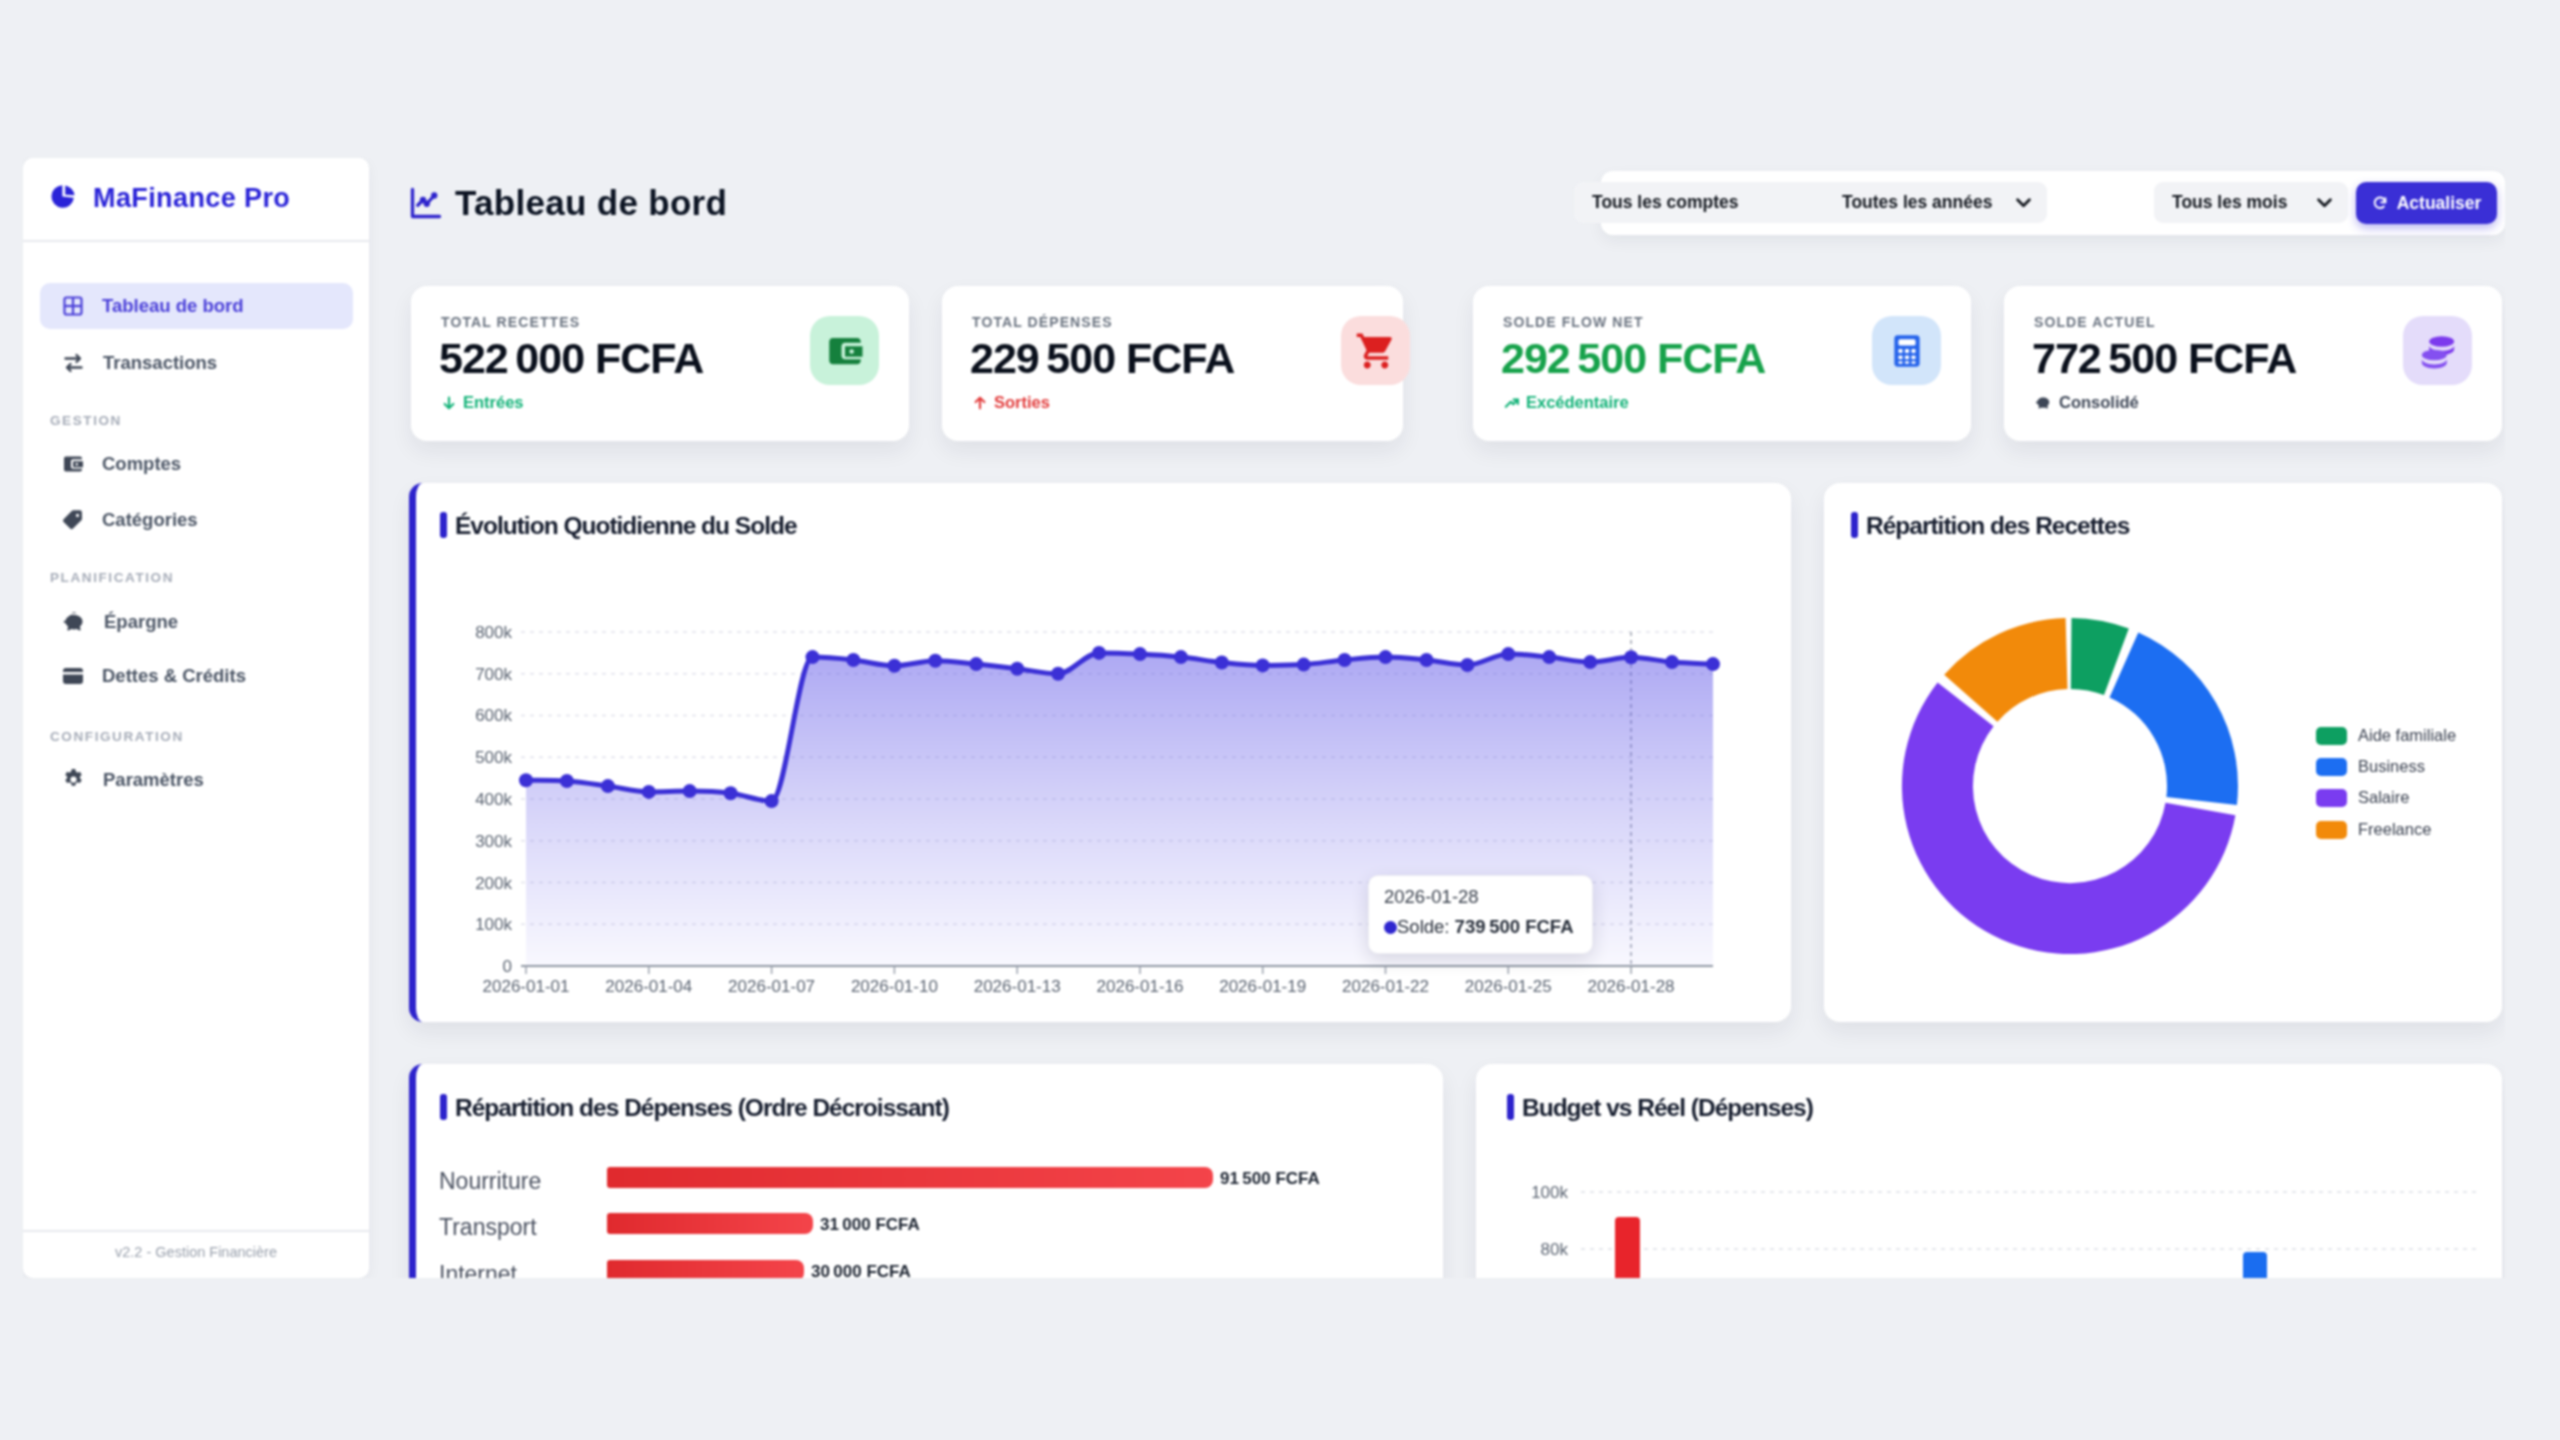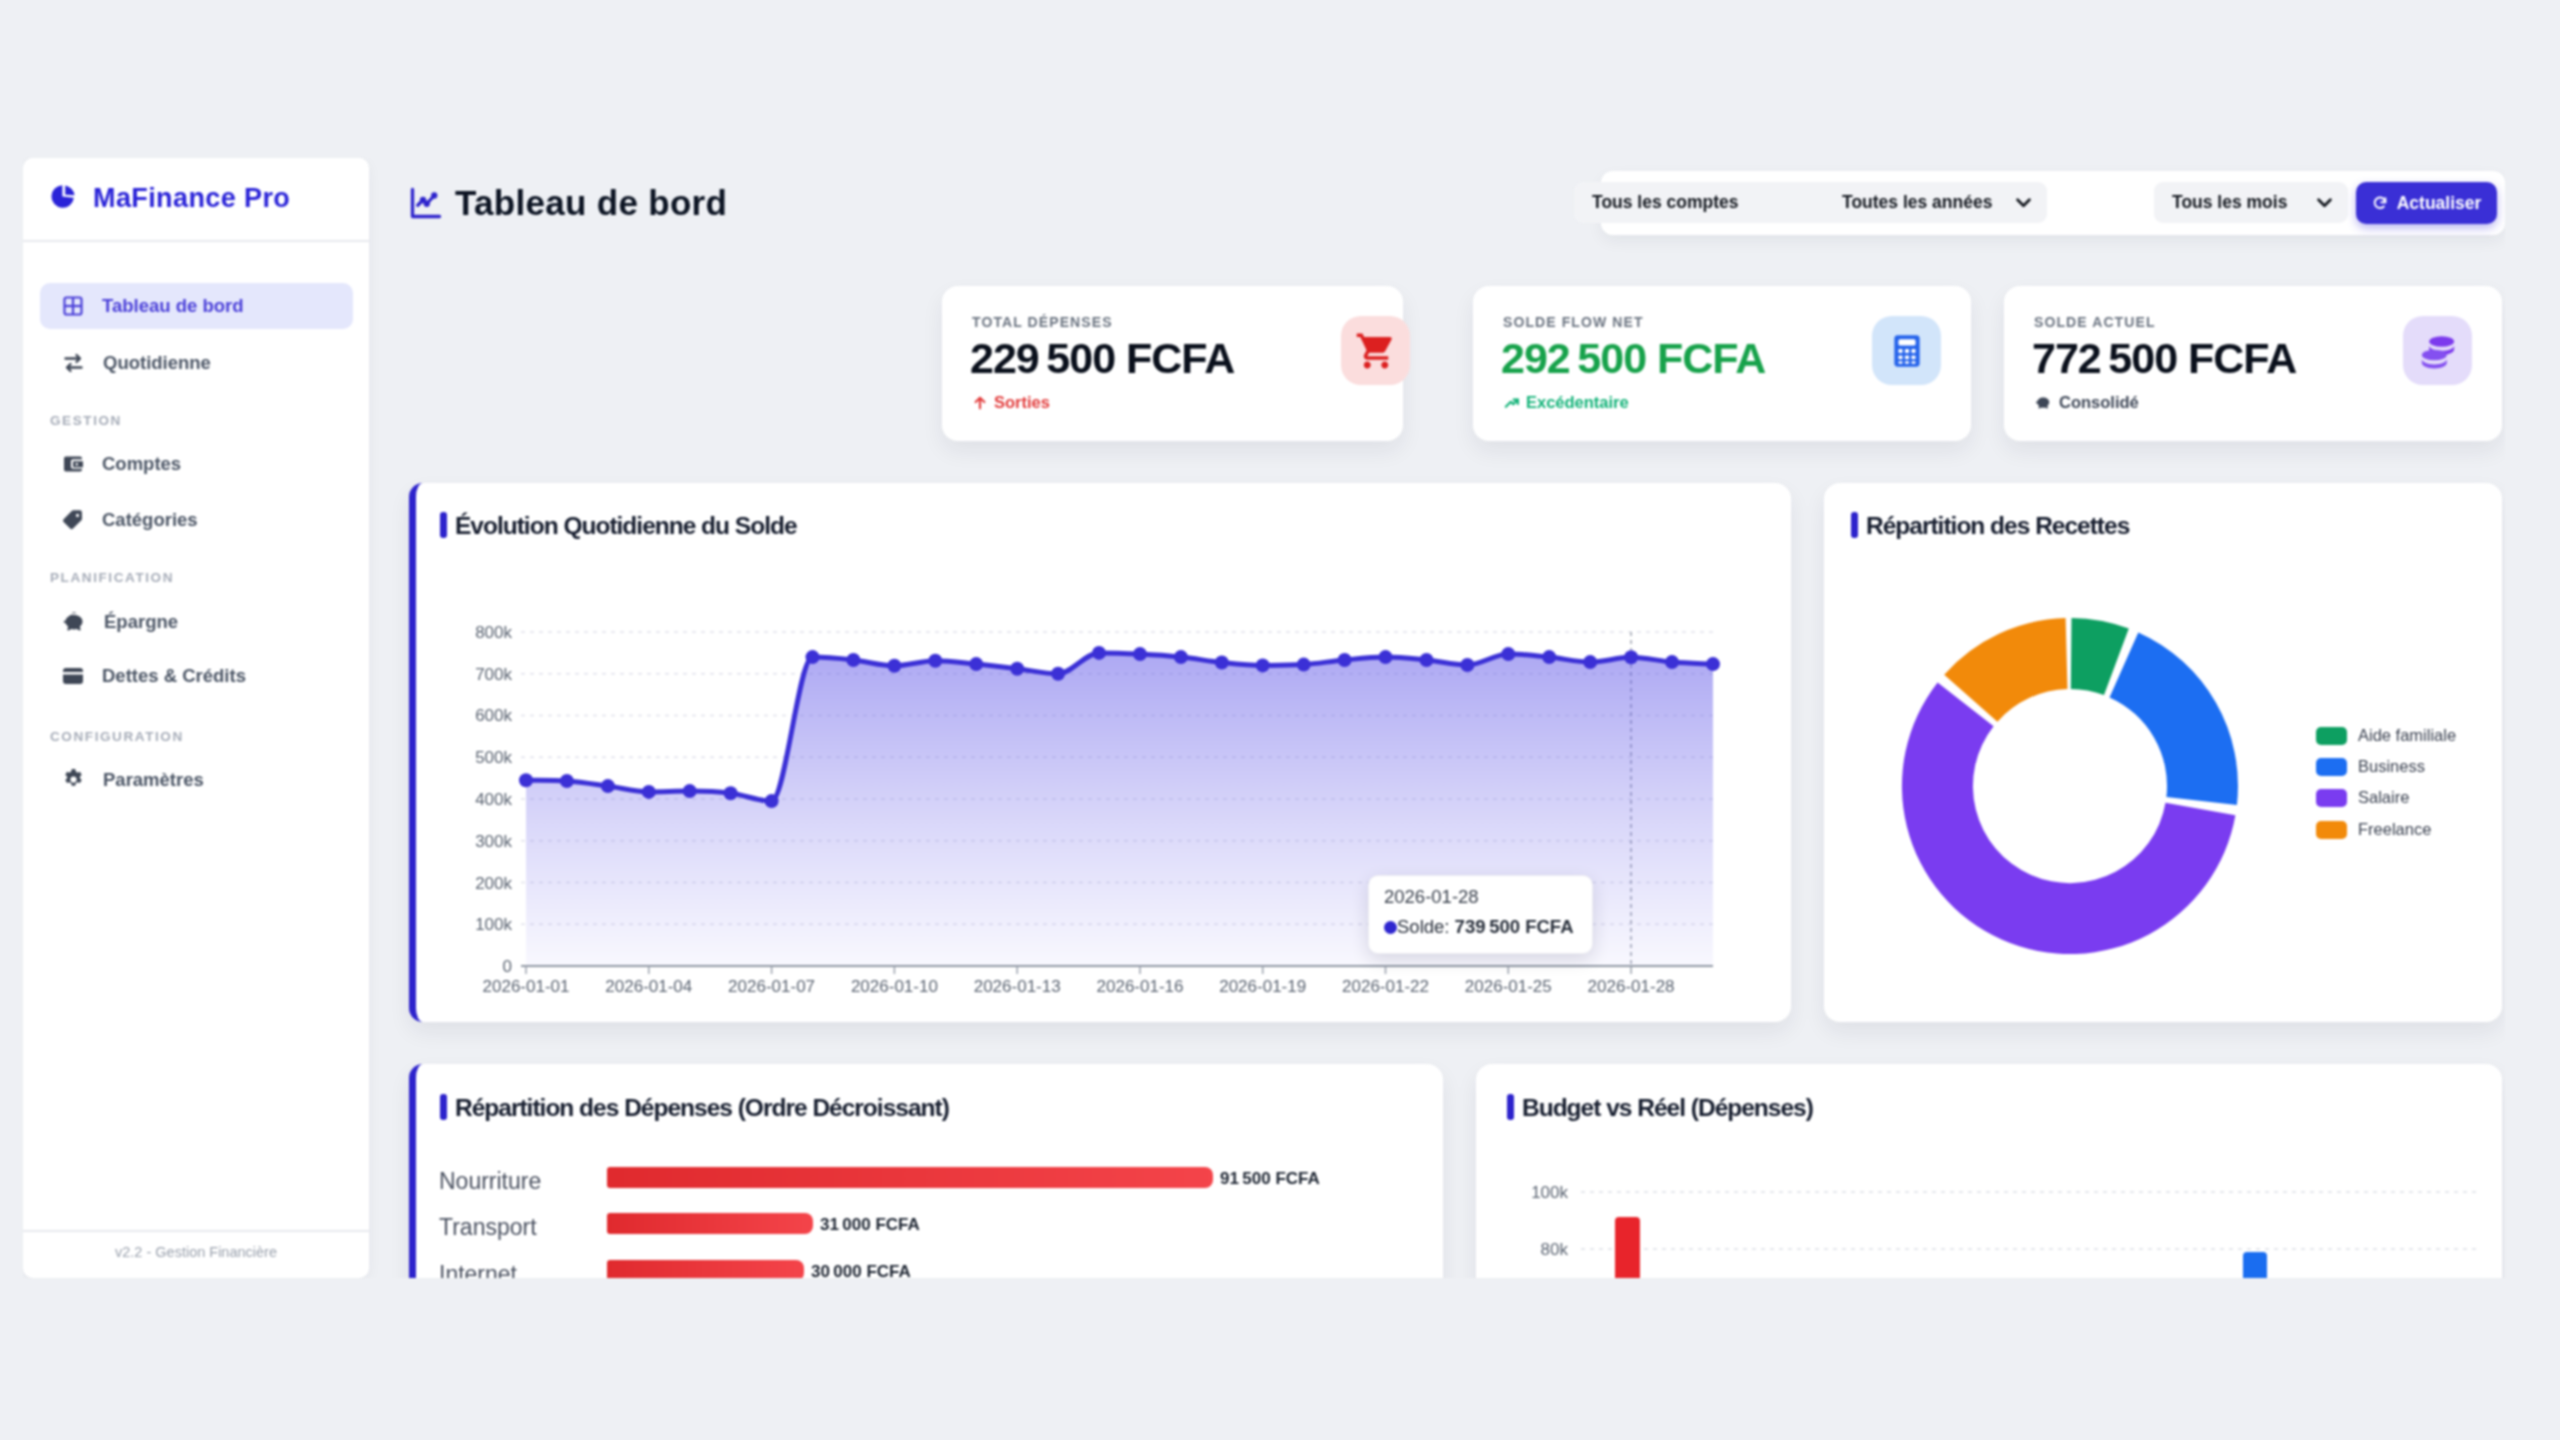--- a/index.html
+++ b/index.html
@@ -47,21 +47,21 @@
           <line x1="3.5" y1="12" x2="20.5" y2="12"></line>
           <line x1="12" y1="3.5" x2="12" y2="20.5"></line>
         </svg>
   <span class="navtxt" style="color:#4a3fd8">Tableau de bord</span>
 </div>
 <div class="navrow" style="top:193px">
   <svg width="25" height="24" viewBox="0 0 24 24" fill="none" stroke="#3f4756" stroke-width="2.4" stroke-linecap="round" stroke-linejoin="round">
           <path d="M4 7.5h14M15 4l3.5 3.5L15 11"></path>
           <path d="M20 16.5H6M9 13l-3.5 3.5L9 20"></path>
         </svg>
-  <span class="navtxt">Quotidienne</span>
+  <span class="navtxt">Transactions</span>
 </div>
 <div class="sechead" style="top:255px">GESTION</div>
 <div class="navrow" style="top:294px">
   <svg width="24" height="24" viewBox="0 0 24 24" fill="#3f4756">
           <path d="M21 7.3v-.8c0-1.1-.9-2-2-2H5c-1.11 0-2 .9-2 2v11c0 1.1.89 2 2 2h14c1.1 0 2-.9 2-2v-.8h-9c-1.11 0-2-.9-2-2V9.3c0-1.1.89-2 2-2h9zm-9 2v6h10v-6H12zm3.8 4.3a1.3 1.3 0 1 1 0-2.6 1.3 1.3 0 0 1 0 2.6z"></path>
         </svg>
   <span class="navtxt">Comptes</span>
 </div>
 <div class="navrow" style="top:350px">
   <svg width="24" height="24" viewBox="0 0 24 24" fill="#3f4756">
@@ -116,20 +116,32 @@
   <svg width="15" height="10" viewBox="0 0 14 9" fill="none" stroke="#14181f" stroke-width="2.6" stroke-linecap="round" stroke-linejoin="round">
           <path d="m1.5 1.5 5.5 5.5 5.5-5.5"></path>
         </svg></div>
 <div class="abs" style="left:2333px;top:24px;width:141px;height:42px;background:#3a2fd6;border-radius:10px;display:flex;align-items:center;justify-content:center;gap:9px;color:#fff;font-size:17.5px;font-weight:bold;box-shadow:0 4px 10px rgba(58,47,214,.35)">
   <svg width="16" height="16" viewBox="0 0 24 24" fill="none" stroke="#fff" stroke-width="3" stroke-linecap="round">
           <path d="M20 11a8 8 0 1 0-2.3 6.3"></path>
           <path d="M20 5v6h-6" stroke-linejoin="round"></path>
         </svg>
   Actualiser</div>
 
+<div class="card" style="left:388px;top:128px;width:498px;height:155px">
+  <div class="slabel">TOTAL RECETTES</div>
+  <div class="sval" style="color:#0a101c">522 000 FCFA</div>
+  <div class="ssub" style="color:#10b277"><svg width="16" height="16" viewBox="0 0 24 24" fill="none" stroke="#10b277" stroke-width="3.2" stroke-linecap="round" stroke-linejoin="round">
+            <path d="M12 4v15M5.5 13.5 12 20l6.5-6.5"></path>
+          </svg> Entrées</div>
+  <div class="ibox" style="background:#c8f2da">
+          <svg width="42" height="42" viewBox="0 0 24 24" fill="#15803d">
+            <path d="M21 7.3v-.8c0-1.1-.9-2-2-2H5c-1.11 0-2 .9-2 2v11c0 1.1.89 2 2 2h14c1.1 0 2-.9 2-2v-.8h-9c-1.11 0-2-.9-2-2V9.3c0-1.1.89-2 2-2h9zm-9 2v6h10v-6H12zm3.8 4.3a1.3 1.3 0 1 1 0-2.6 1.3 1.3 0 0 1 0 2.6z"></path>
+          </svg>
+        </div>
+</div>
 <div class="card" style="left:919px;top:128px;width:461px;height:155px">
   <div class="slabel">TOTAL DÉPENSES</div>
   <div class="sval" style="color:#0a101c">229 500 FCFA</div>
   <div class="ssub" style="color:#e23b3b"><svg width="16" height="16" viewBox="0 0 24 24" fill="none" stroke="#e23b3b" stroke-width="3.2" stroke-linecap="round" stroke-linejoin="round">
             <path d="M12 20V5M5.5 10.5 12 4l6.5 6.5"></path>
           </svg> Sorties</div>
   <div class="ibox" style="background:#fbdddd">
           <svg width="42" height="42" viewBox="0 0 24 24" fill="#dc2020">
             <path d="M7 18c-1.1 0-1.99.9-1.99 2S5.9 22 7 22s2-.9 2-2-.9-2-2-2zM1 2v2h2l3.6 7.59-1.35 2.45c-.16.28-.25.61-.25.96 0 1.1.9 2 2 2h12v-2H7.42c-.14 0-.25-.11-.25-.25l.03-.12.9-1.63h7.45c.75 0 1.41-.41 1.75-1.03l3.58-6.49c.08-.14.12-.31.12-.48 0-.55-.45-1-1-1H5.21l-.94-2H1zm16 16c-1.1 0-1.99.9-1.99 2s.89 2 1.99 2 2-.9 2-2-.9-2-2-2z"></path>
           </svg>

